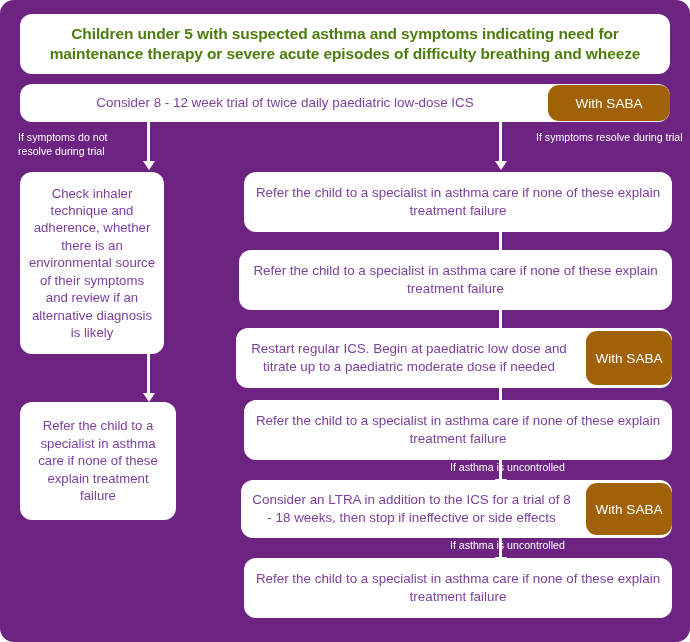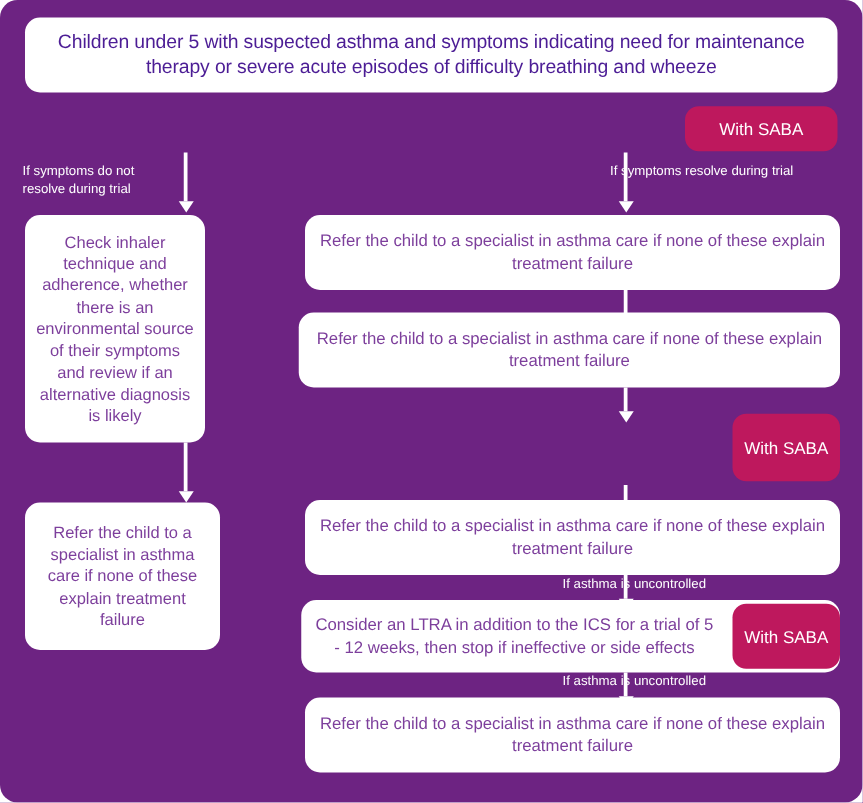--- a/index.html
+++ b/index.html
@@ -35,34 +35,34 @@
     line-height: 1.32;
   }
   .node .txt {
     display: block;
     width: 100%;
     padding: 0 10px;
     box-sizing: border-box;
   }
 
   .title-node {
-    font-weight: normal;
+    font-weight: bold;
     font-size: 15.5px;
-    color: #4c1d95;
+    color: #4d7c0f;
     letter-spacing: -0.1px;
   }
   .title-node .txt { padding: 0 18px; }
 
   .body-node { font-size: 13.4px; }
   .left-node { font-size: 13.2px; }
 
   
   .saba {
     position: absolute;
-    background: #be185d;
+    background: #a16207;
     border-radius: 11px;
     color: #ffffff;
     font-size: 13.6px;
     display: flex;
     align-items: center;
     justify-content: center;
     box-sizing: border-box;
   }
 
   
@@ -100,35 +100,38 @@
 </style>
 </head>
 <body>
 
 <div id="flowchart">
 
   <div class="node title-node" style="left:20px; top:14px; width:650px; height:60px;">
     <span class="txt">Children under 5 with suspected asthma and symptoms indicating need for maintenance therapy or severe acute episodes of difficulty breathing and wheeze</span>
   </div>
 
+  <div class="node body-node" style="left:20px; top:84px; width:650px; height:38px;">
+    <span class="txt" style="padding-right:130px;">Consider 8 - 12 week trial of twice daily paediatric low-dose ICS</span>
+  </div>
   <div class="saba" style="left:548px; top:85px; width:122px; height:36px;">
     <span>With SABA</span>
   </div>
 
   <div class="arrow" style="left:143px; top:122px; height:48px;">
     <div class="shaft" style="height:39px;"></div>
     <div class="head"></div>
   </div>
   <div class="edge-label center" style="left:18px; top:131px; width:120px;">If symptoms do not resolve during trial</div>
 
   <div class="arrow" style="left:495px; top:122px; height:48px;">
     <div class="shaft" style="height:39px;"></div>
     <div class="head"></div>
   </div>
-  <div class="edge-label center" style="left:488px; top:131px; width:150px;">If symptoms resolve during trial</div>
+  <div class="edge-label center" style="left:536px; top:131px; width:150px;">If symptoms resolve during trial</div>
 
   <div class="node left-node" style="left:20px; top:172px; width:144px; height:182px;">
     <span class="txt" style="padding:0 8px;">Check inhaler technique and adherence, whether there is an environmental source of their symptoms and review if an alternative diagnosis is likely</span>
   </div>
 
   <div class="arrow" style="left:143px; top:354px; height:48px;">
     <div class="shaft" style="height:39px;"></div>
     <div class="head"></div>
   </div>
 
@@ -147,41 +150,44 @@
 
   <div class="node body-node" style="left:239px; top:250px; width:433px; height:60px;">
     <span class="txt">Refer the child to a specialist in asthma care if none of these explain treatment failure</span>
   </div>
 
   <div class="arrow" style="left:495px; top:310px; height:28px;">
     <div class="shaft" style="height:19px;"></div>
     <div class="head"></div>
   </div>
 
+  <div class="node body-node" style="left:236px; top:328px; width:436px; height:60px;">
+    <span class="txt" style="padding-right:100px;">Restart regular ICS. Begin at paediatric low dose and titrate up to a paediatric moderate dose if needed</span>
+  </div>
   <div class="saba" style="left:586px; top:331px; width:86px; height:54px;">
     <span>With SABA</span>
   </div>
 
   <div class="arrow" style="left:495px; top:388px; height:28px;">
     <div class="shaft" style="height:19px;"></div>
     <div class="head"></div>
   </div>
 
   <div class="node body-node" style="left:244px; top:400px; width:428px; height:60px;">
     <span class="txt">Refer the child to a specialist in asthma care if none of these explain treatment failure</span>
   </div>
 
   <div class="arrow" style="left:495px; top:460px; height:28px;">
     <div class="shaft" style="height:19px;"></div>
     <div class="head"></div>
   </div>
   <div class="edge-label right" style="left:450px; top:461px; width:222px;">If asthma is uncontrolled</div>
 
   <div class="node body-node" style="left:241px; top:480px; width:431px; height:58px;">
-    <span class="txt" style="padding-right:100px;">Consider an LTRA in addition to the ICS for a trial of 5 - 12 weeks, then stop if ineffective or side effects</span>
+    <span class="txt" style="padding-right:100px;">Consider an LTRA in addition to the ICS for a trial of 8 - 18 weeks, then stop if ineffective or side effects</span>
   </div>
   <div class="saba" style="left:586px; top:483px; width:86px; height:52px;">
     <span>With SABA</span>
   </div>
 
   <div class="arrow" style="left:495px; top:538px; height:28px;">
     <div class="shaft" style="height:19px;"></div>
     <div class="head"></div>
   </div>
   <div class="edge-label right" style="left:450px; top:539px; width:222px;">If asthma is uncontrolled</div>

